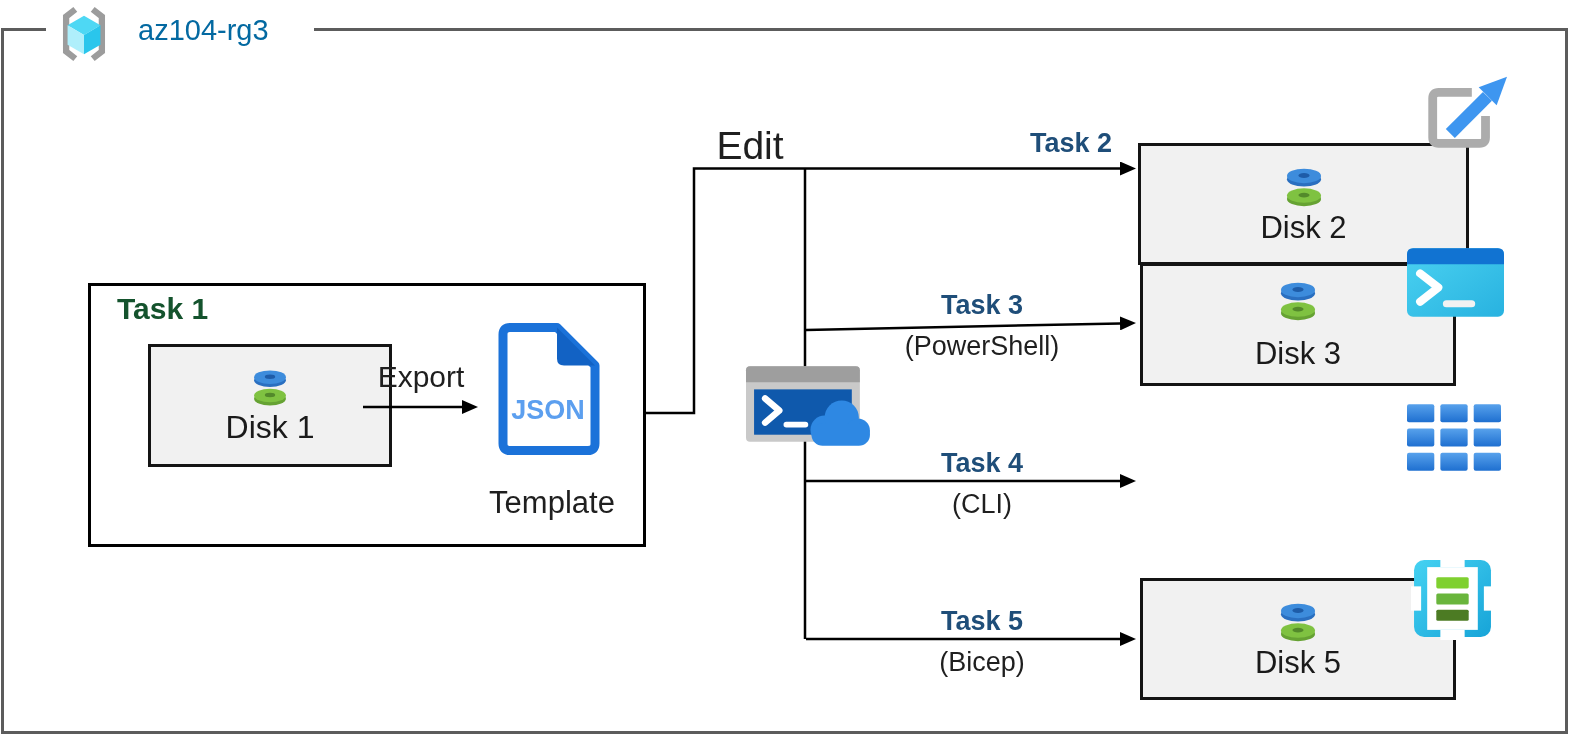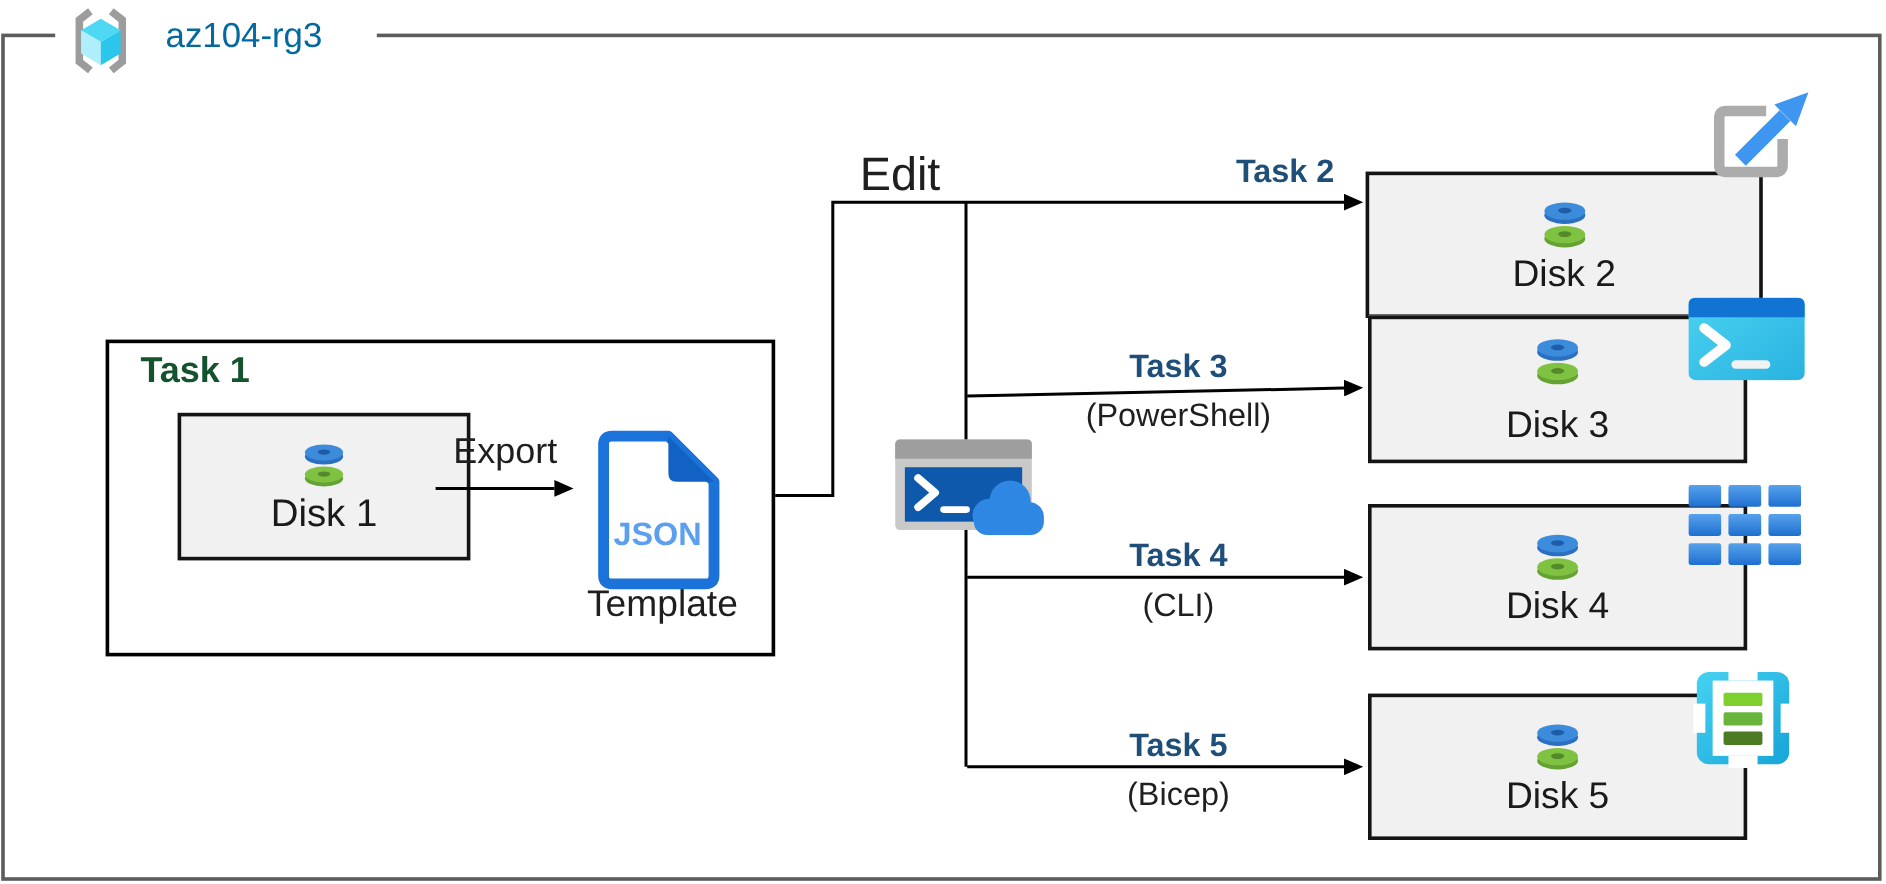--- a/index.html
+++ b/index.html
@@ -35,21 +35,21 @@
   .branch-title{left:852px; width:260px; font-size:27px; font-weight:bold; color:#1F4E79; z-index:3; text-align:center;}
   .branch-sub{left:852px; width:260px; font-size:27px; color:#1F1F1F; z-index:3; text-align:center;}
   .t2a{top:128px;text-align:right;} .t2b{top:168px;}
   .t3a{top:290px;} .t3b{top:331px;}
   .t4a{top:448px;} .t4b{top:489px;}
   .t5a{top:606px;} .t5b{top:647px;}
   
   .connector-svg{left:0; top:0; z-index:4; pointer-events:none;}
   .icon{z-index:5;}
   .rg-icon{left:53px; top:5px;}
-  .json-icon{left:491px; top:356px;}
+  .json-icon{left:491px; top:320px;}
   .portal-icon{left:1414px; top:69px;}
   .ps-icon{left:1407px; top:248px;}
   .cli-icon{left:1407px; top:404px;}
   .bicep-icon{left:1411px; top:557px;}
   .cloudshell-icon{left:745px; top:365px;}
 </style>
 </head>
 <body>
 
 <div class="canvas">
@@ -120,31 +120,20 @@
       <ellipse cx="32" cy="41" rx="20" ry="8.5" fill="#66A233"></ellipse>
       <ellipse cx="32" cy="37" rx="20" ry="8.5" fill="#7FC241"></ellipse>
       <ellipse cx="32" cy="36.5" rx="6.5" ry="2.8" fill="#53892B"></ellipse>
       <ellipse cx="32" cy="18" rx="20" ry="8.5" fill="#2A6FC0"></ellipse>
       <ellipse cx="32" cy="14" rx="20" ry="8.5" fill="#3D8CDC"></ellipse>
       <ellipse cx="32" cy="13.5" rx="6.5" ry="2.8" fill="#1E5CA8"></ellipse>
     </svg>
     <div class="lbl">Disk 3</div>
   </div>
 
-  <div class="abs disk-box d4">
-    <svg width="56" height="46" viewBox="0 0 64 54">
-      <ellipse cx="32" cy="41" rx="20" ry="8.5" fill="#66A233"></ellipse>
-      <ellipse cx="32" cy="37" rx="20" ry="8.5" fill="#7FC241"></ellipse>
-      <ellipse cx="32" cy="36.5" rx="6.5" ry="2.8" fill="#53892B"></ellipse>
-      <ellipse cx="32" cy="18" rx="20" ry="8.5" fill="#2A6FC0"></ellipse>
-      <ellipse cx="32" cy="14" rx="20" ry="8.5" fill="#3D8CDC"></ellipse>
-      <ellipse cx="32" cy="13.5" rx="6.5" ry="2.8" fill="#1E5CA8"></ellipse>
-    </svg>
-    <div class="lbl">Disk 4</div>
-  </div>
 
   <div class="abs disk-box d5">
     <svg width="56" height="46" viewBox="0 0 64 54">
       <ellipse cx="32" cy="41" rx="20" ry="8.5" fill="#66A233"></ellipse>
       <ellipse cx="32" cy="37" rx="20" ry="8.5" fill="#7FC241"></ellipse>
       <ellipse cx="32" cy="36.5" rx="6.5" ry="2.8" fill="#53892B"></ellipse>
       <ellipse cx="32" cy="18" rx="20" ry="8.5" fill="#2A6FC0"></ellipse>
       <ellipse cx="32" cy="14" rx="20" ry="8.5" fill="#3D8CDC"></ellipse>
       <ellipse cx="32" cy="13.5" rx="6.5" ry="2.8" fill="#1E5CA8"></ellipse>
     </svg>

